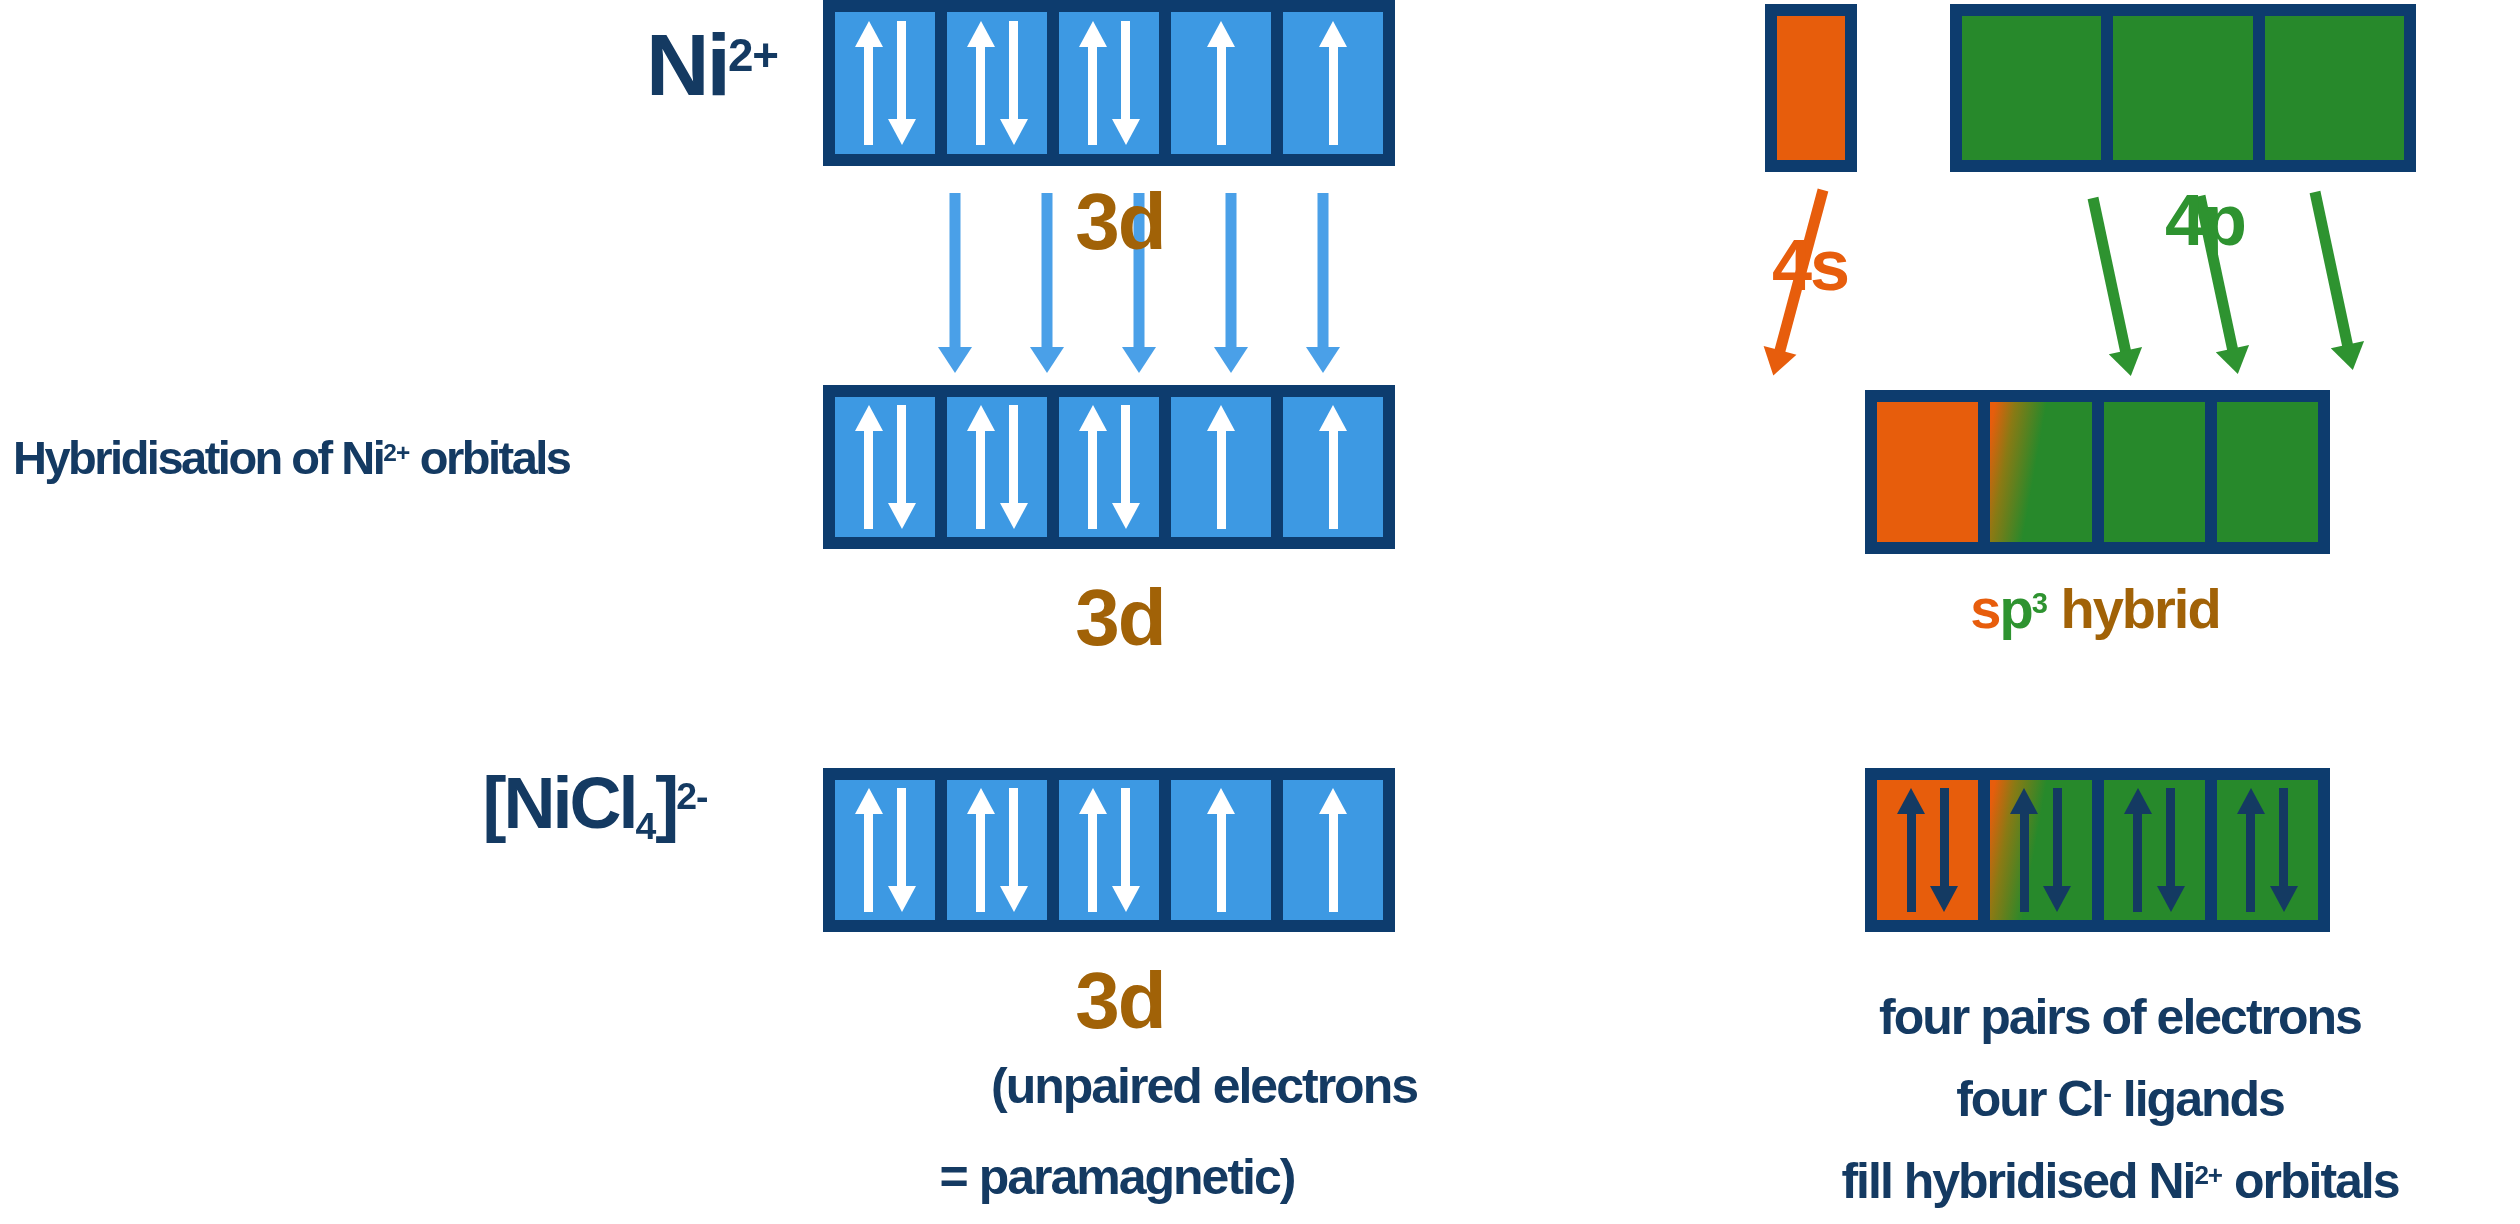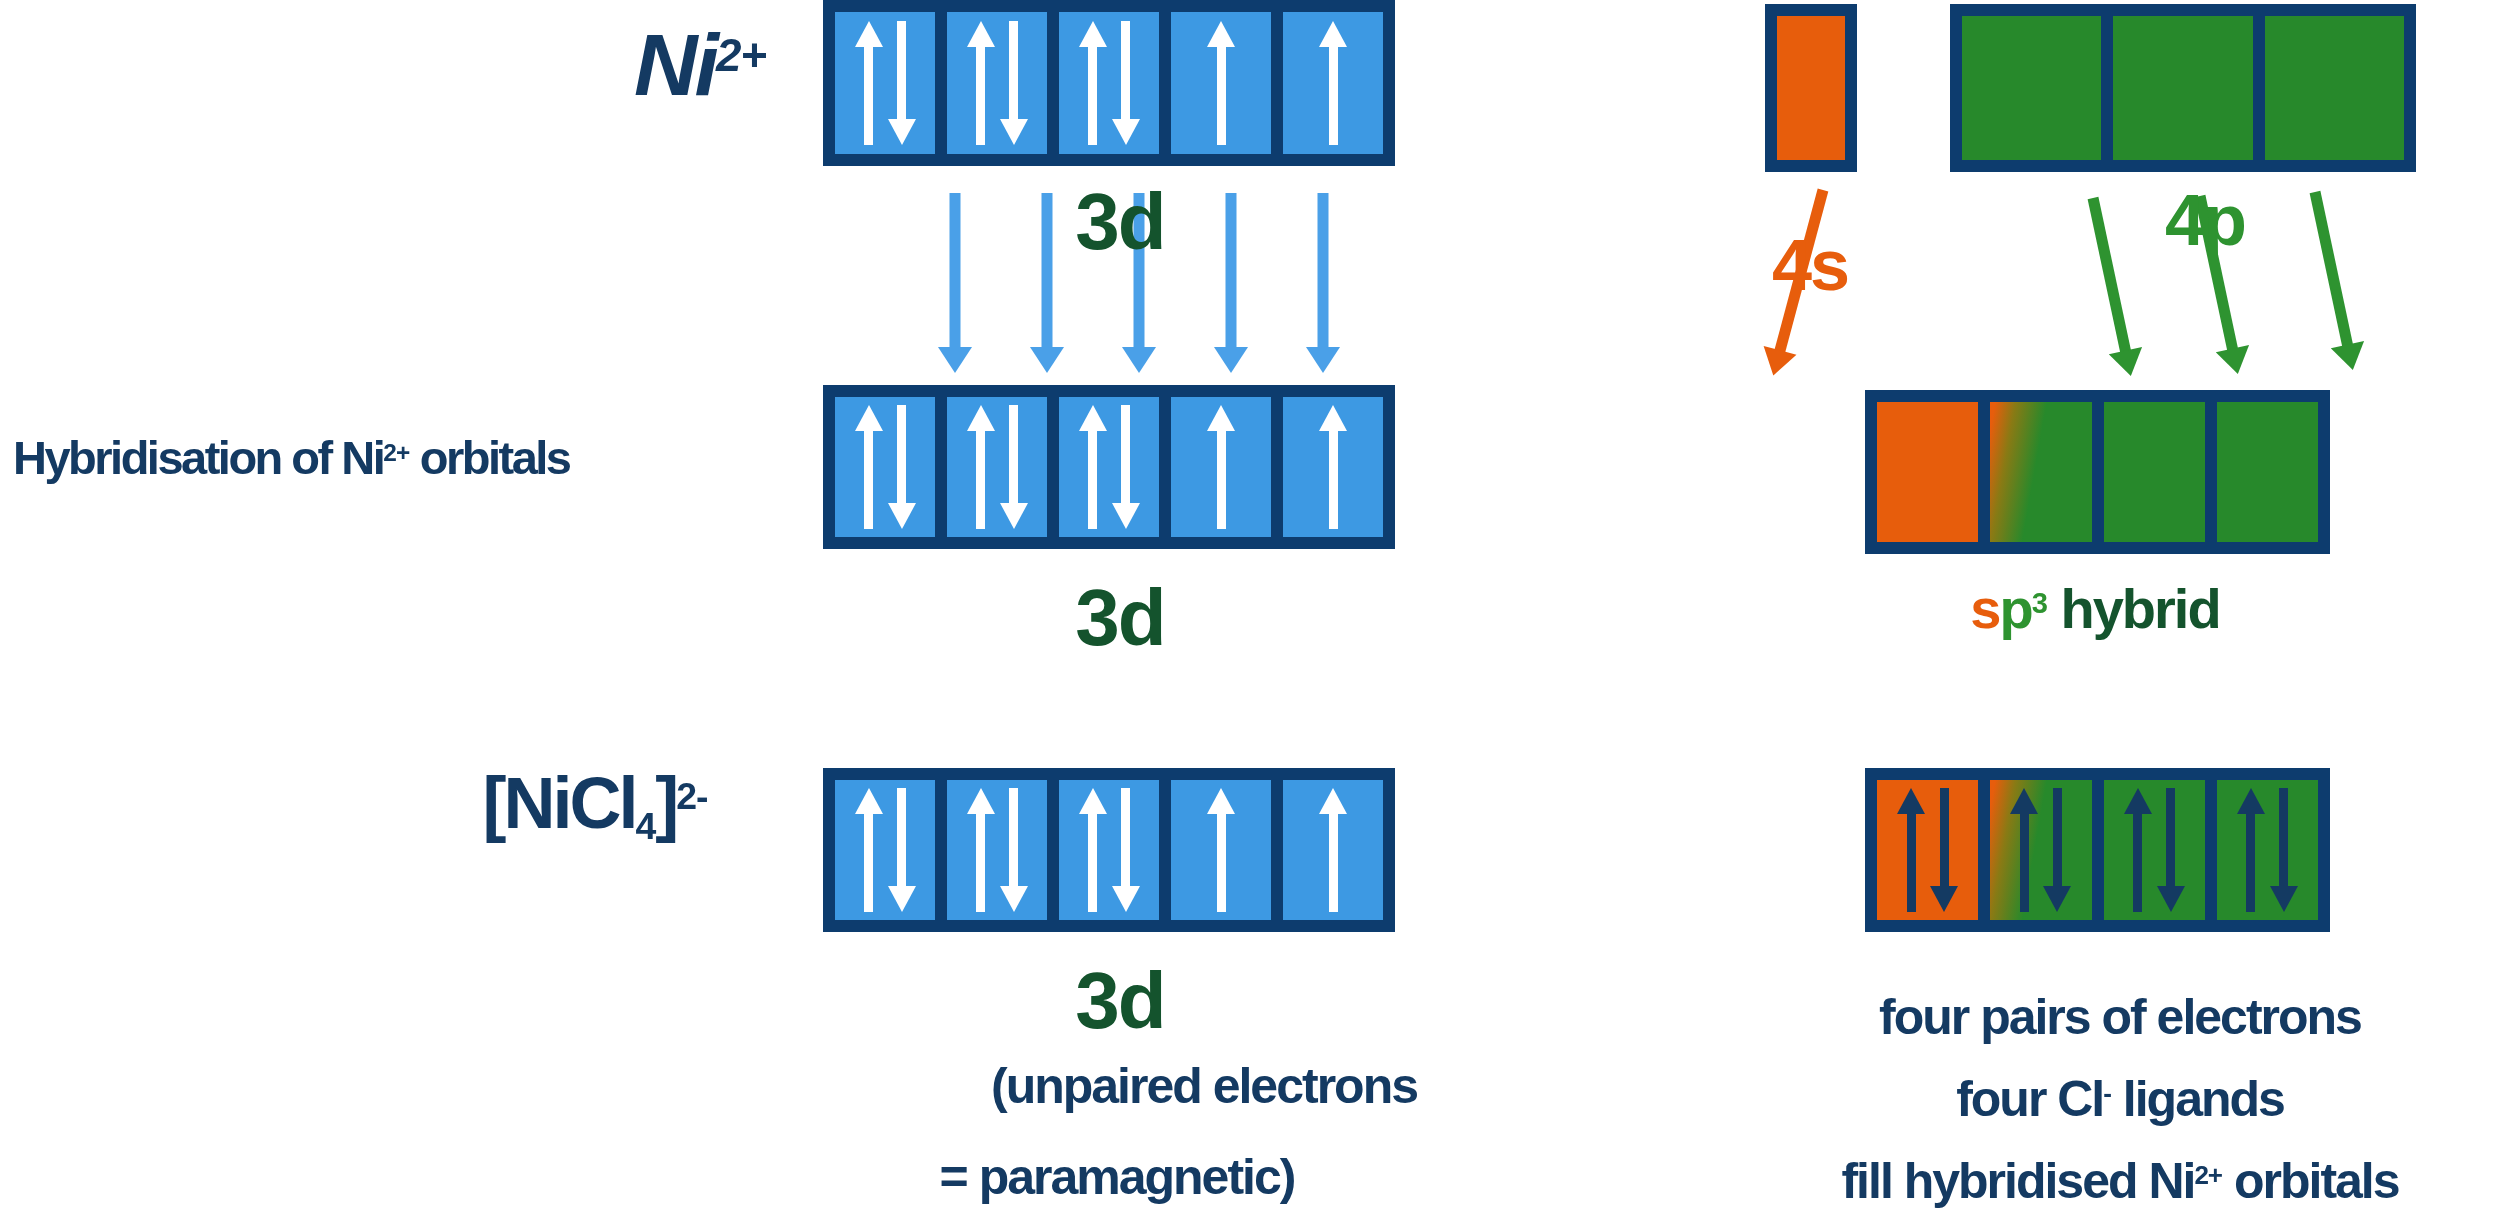--- a/index.html
+++ b/index.html
@@ -31,35 +31,35 @@
   .tarrow.orange{--c:#E75D0C;}
   .tarrow.green{--c:#2E9330;}
   .tarrow::before{content:"";position:absolute;top:0;bottom:24px;left:50%;transform:translateX(-50%);
     width:11px;background:var(--c);}
   .tarrow::after{content:"";position:absolute;bottom:0;left:50%;transform:translateX(-50%);
     border-left:17px solid transparent;border-right:17px solid transparent;border-top:26px solid var(--c);}
 
   
   .lbl{position:absolute;white-space:nowrap;}
   .navy-t{color:#143A62;}
-  .blue-t{color:#14532d;}
+  .blue-t{color:#a16207;}
   .orange-t{color:#E75D0C;}
   .green-t{color:#2E9330;}
   .big{font-size:88px;letter-spacing:-3px;}
   .med{font-size:80px;letter-spacing:-2px;}
   .cap{font-size:47px;letter-spacing:-2.5px;}
   .small{font-size:50px;letter-spacing:-2px;}
   .center{text-align:center;}
   .sup{font-size:52%;position:relative;top:-0.52em;letter-spacing:-1px;}
   .sub{font-size:52%;position:relative;top:0.30em;letter-spacing:-1px;}
 </style>
 </head>
 <body>
 
-<div class="lbl big navy-t center" style="left:555px;top:14px;width:290px;font-style:italic;"><span>Ni</span><span class="sup">2+</span></div>
+<div class="lbl big navy-t center" style="left:567px;top:14px;width:290px;"><span>Ni</span><span class="sup">2+</span></div>
 
 <div class="obox" style="left:823px;top:0px;width:572px;height:166px;">
     <div class="cell fill-blue">
       <span class="earr up white"></span>
       <span class="earr down white"></span>
     </div>
     <div class="cell fill-blue">
       <span class="earr up white"></span>
       <span class="earr down white"></span>
     </div>

